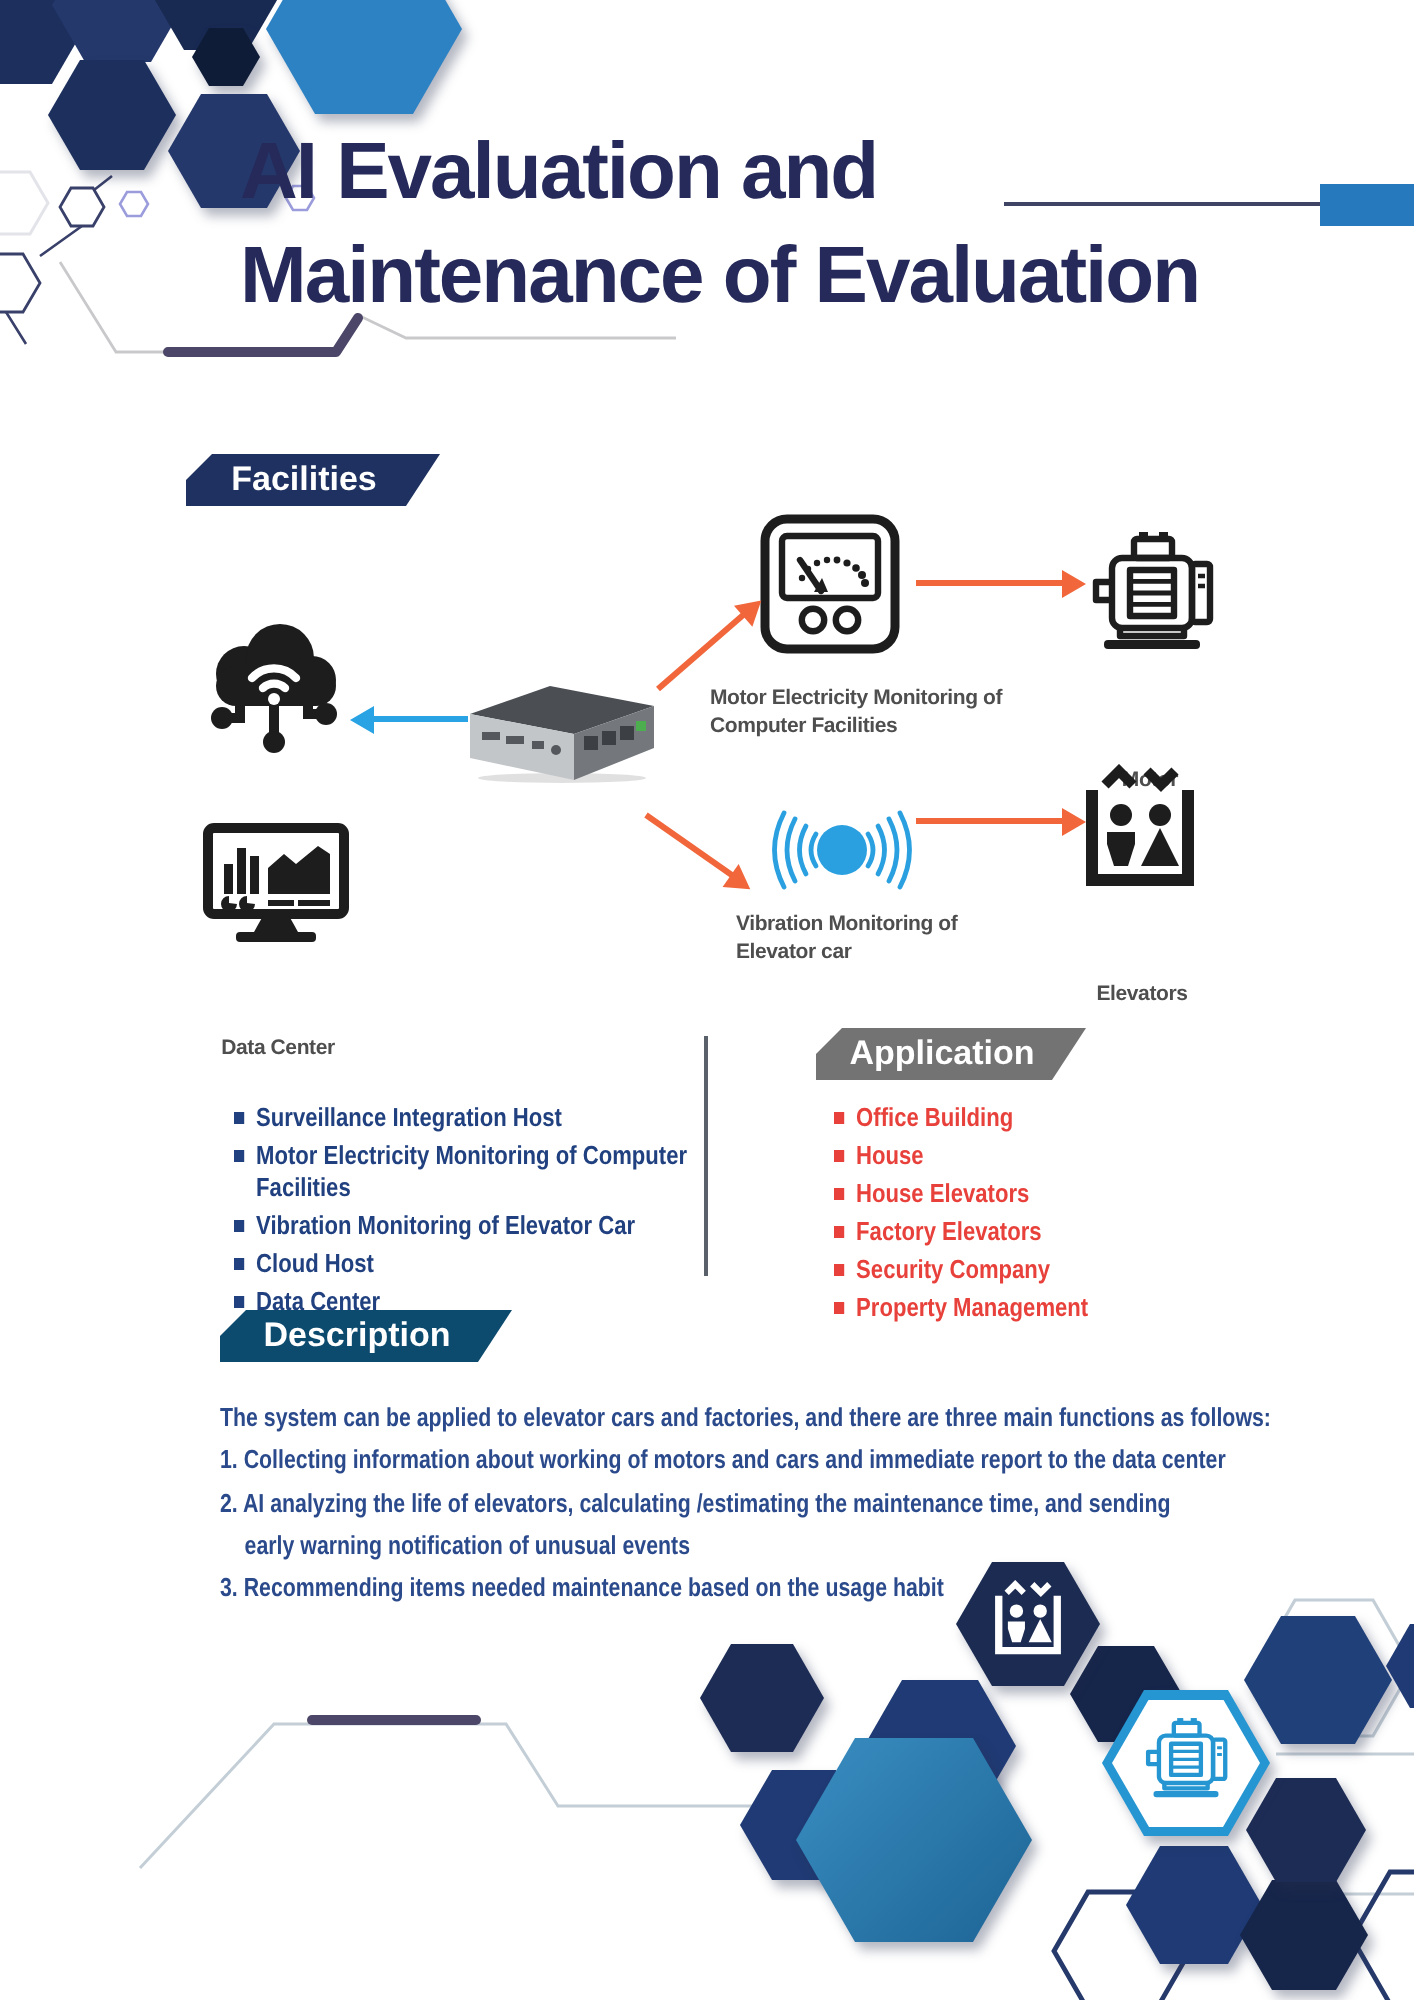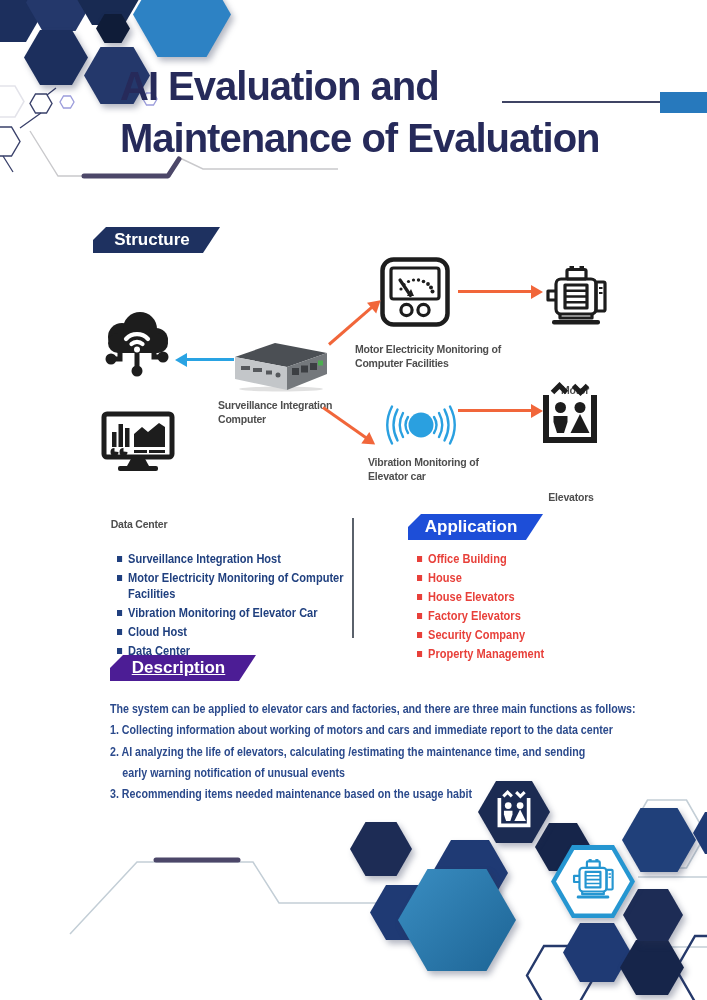--- a/index.html
+++ b/index.html
@@ -11,21 +11,21 @@
   .hex{width:100%;height:100%;clip-path:polygon(25% 0,75% 0,100% 50%,75% 100%,25% 100%,0 50%);}
   
   .title{position:absolute;left:120px;top:60px;color:#262a5a;font-weight:bold;
          font-size:40px;line-height:52px;letter-spacing:-1px;white-space:nowrap;}
   .title-line{position:absolute;left:502px;top:101px;width:160px;height:2.4px;background:#3f4464;}
   .title-rect{position:absolute;left:660px;top:92px;width:47px;height:21px;background:#2779bd;}
   
   .badge{position:absolute;color:#fff;font-weight:bold;font-size:17px;
          display:flex;align-items:center;justify-content:center;padding-right:9px;
          clip-path:polygon(13px 0,100% 0,calc(100% - 17px) 100%,0 100%,0 13px);}
-  .bg-navy{background:#1e3160;} .bg-red{background:#1d4ed8;} .bg-orange{background:#4c1d95;text-decoration:underline;}
+  .bg-navy{background:#1e3160;} .bg-red{background:#737373;} .bg-orange{background:#0c4a6e;}
   
   .dlabel{position:absolute;color:#4e4e4e;font-weight:bold;font-size:10.5px;
           line-height:14px;letter-spacing:-.2px;}
   .center{text-align:center;margin-top:36px;}
   
   .arrow{position:absolute;height:3px;transform-origin:left center;}
   .arrow:after{content:"";position:absolute;right:-11px;top:-5.5px;width:0;height:0;
       border-top:7px solid transparent;border-bottom:7px solid transparent;border-left:12px solid;}
   .a-or{background:#f1663a;} .a-or:after{border-left-color:#f1663a;}
   .a-bl{background:#29a3e3;} .a-bl:after{border-left-color:#29a3e3;}
@@ -97,21 +97,21 @@
   </div>
 
   <div class="title" style="z-index:5">
     <div>AI Evaluation and</div>
     <div>Maintenance of Evaluation</div>
   </div>
   <div class="title-line" style="z-index:4"></div>
   <div class="title-rect" style="z-index:4"></div>
 
   <div class="badge bg-navy" style="left:93px;top:227px;width:118px;height:26px;z-index:5">
-    <span>Structure</span>
+    <span>Facilities</span>
   </div>
 
   <svg class="abs" style="left:98px;top:303px;z-index:5" width="78" height="84" viewBox="0 0 78 84">
     <g fill="#1d1d1d">
       <circle cx="24" cy="34" r="14"></circle>
         <circle cx="42" cy="26" r="17"></circle>
         <circle cx="58" cy="37" r="12"></circle>
       <rect x="10" y="30" width="60" height="20" rx="10"></rect>
     </g>
     <path d="M28 36 A 15 15 0 0 1 50 36" stroke="#fff" stroke-width="4.2" fill="none" stroke-linecap="round"></path>
@@ -141,21 +141,20 @@
         <rect x="37" y="34.5" width="6" height="4"></rect>
       </g>
     <circle cx="49" cy="39" r="2.5" fill="#55585c"></circle>
     <g fill="#3c3f43">
         <rect x="63" y="32" width="7" height="7"></rect>
         <rect x="72" y="29.5" width="7" height="7"></rect>
         <rect x="81" y="27" width="7" height="7"></rect>
       </g>
     <rect x="89" y="24.5" width="5" height="5" fill="#4cae4f"></rect>
   </svg>
-  <div class="dlabel" style="left:218px;top:398px;width:140px;z-index:5">Surveillance Integration Computer</div>
 
   <svg class="abs" style="left:101px;top:411px;z-index:5" width="74" height="62" viewBox="0 0 74 62">
     <rect x="3" y="3" width="68" height="43" rx="3" fill="#fff" stroke="#1d1d1d" stroke-width="5"></rect>
     <g fill="#1d1d1d">
       <rect x="11" y="21" width="4.5" height="15"></rect>
         <rect x="17.5" y="13" width="4.5" height="23"></rect>
         <rect x="24" y="17" width="4.5" height="19"></rect>
       <path d="M13.5 40.5 L13.5 37 A4 4 0 1 0 17.5 41 Z"></path>
         <path d="M22.5 40.5 L22.5 37 A4 4 0 1 0 26.5 41 Z"></path>
       <path d="M33 36 V23 L41 16 L47 21 L58 12 L64 16 V36 Z"></path>

